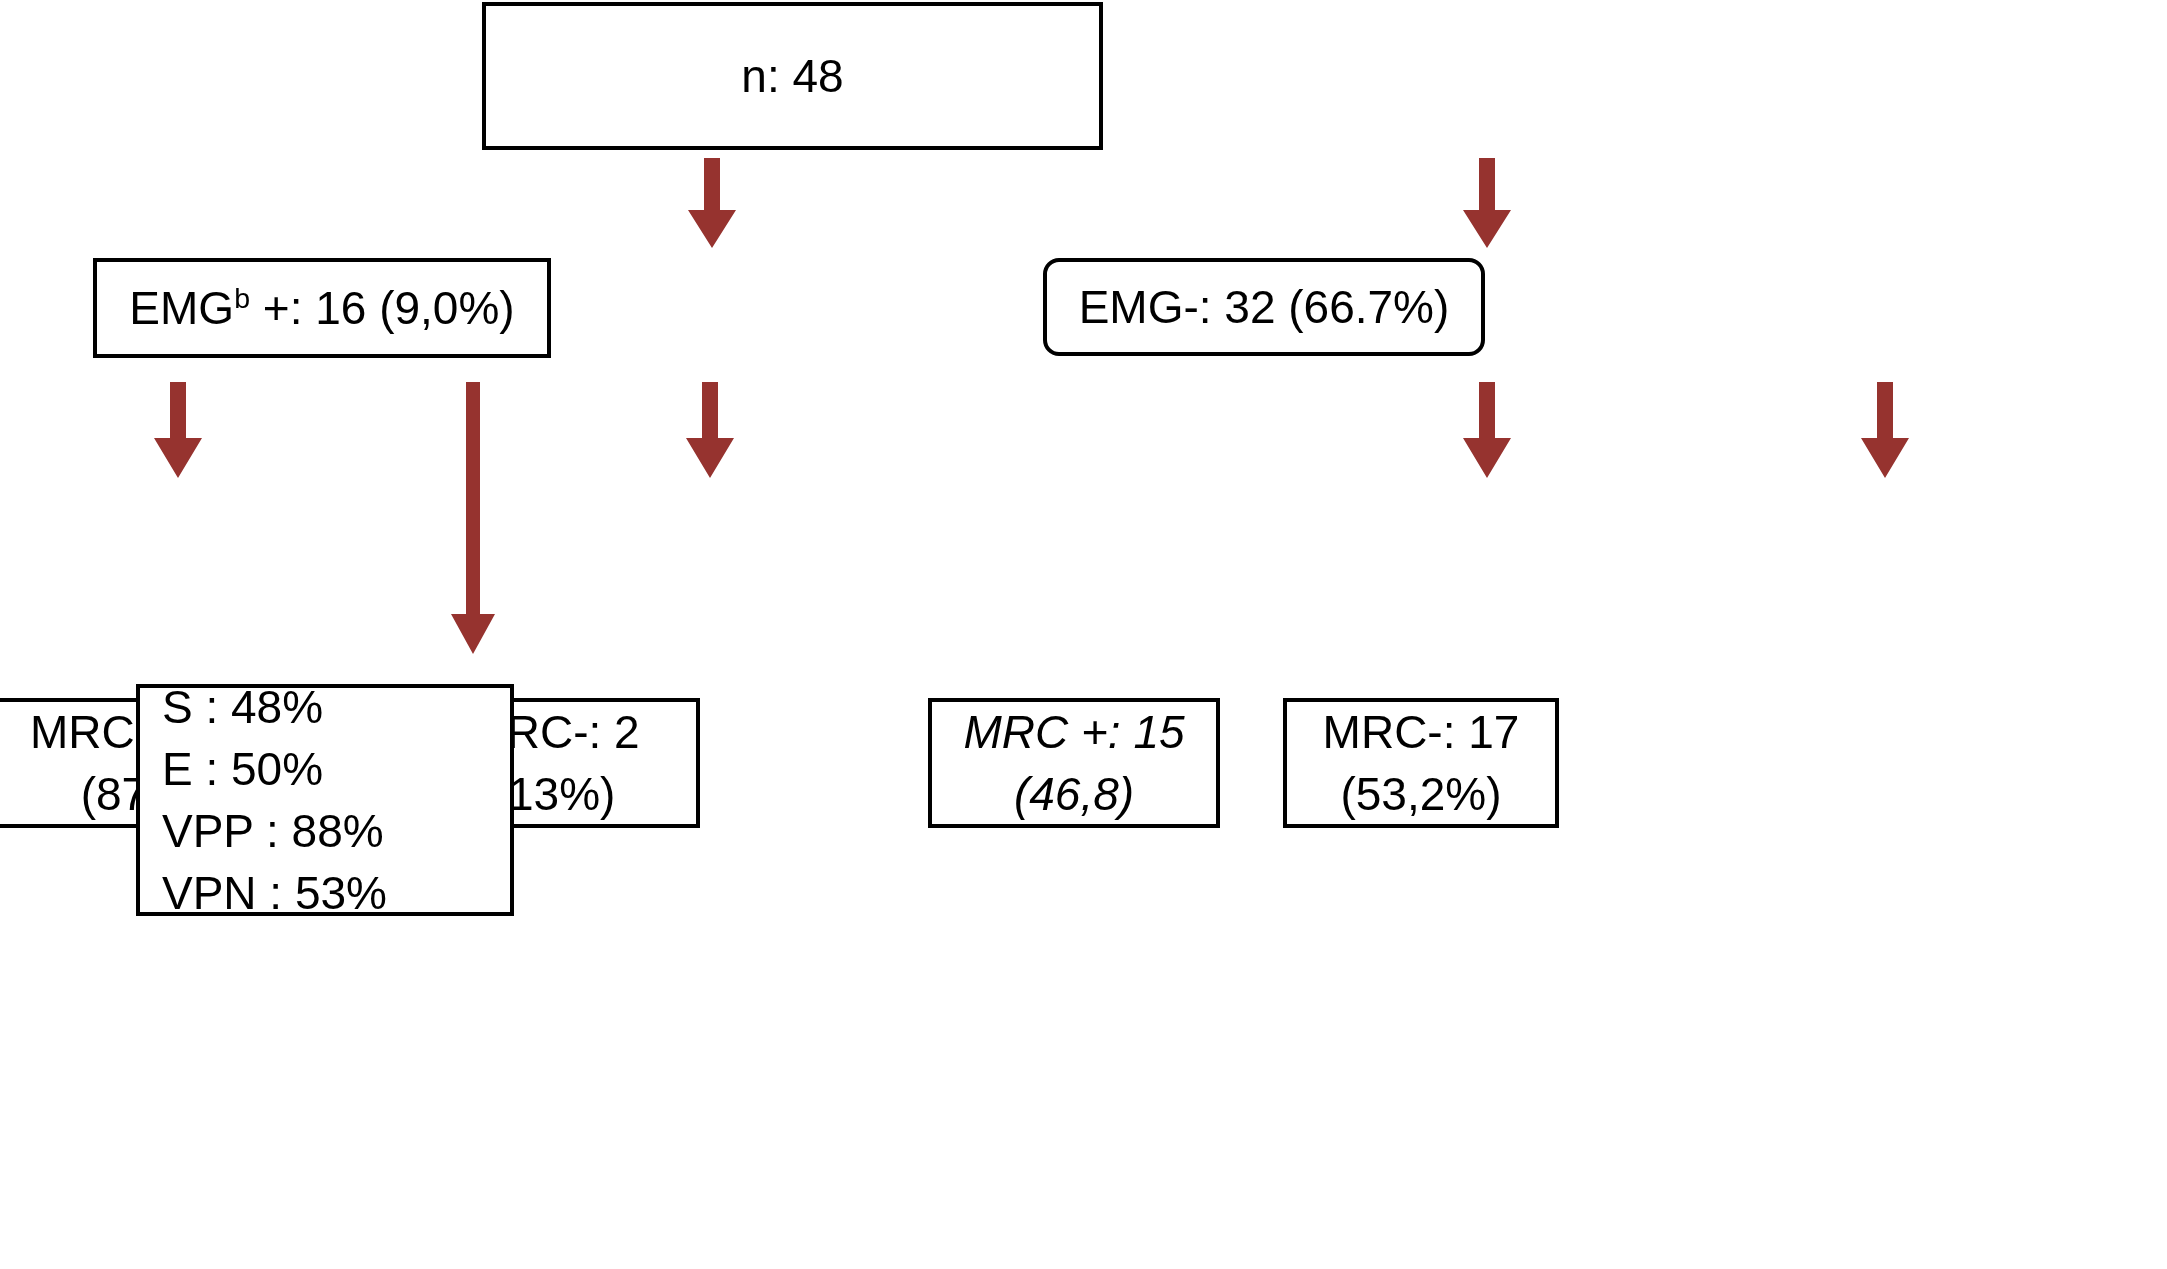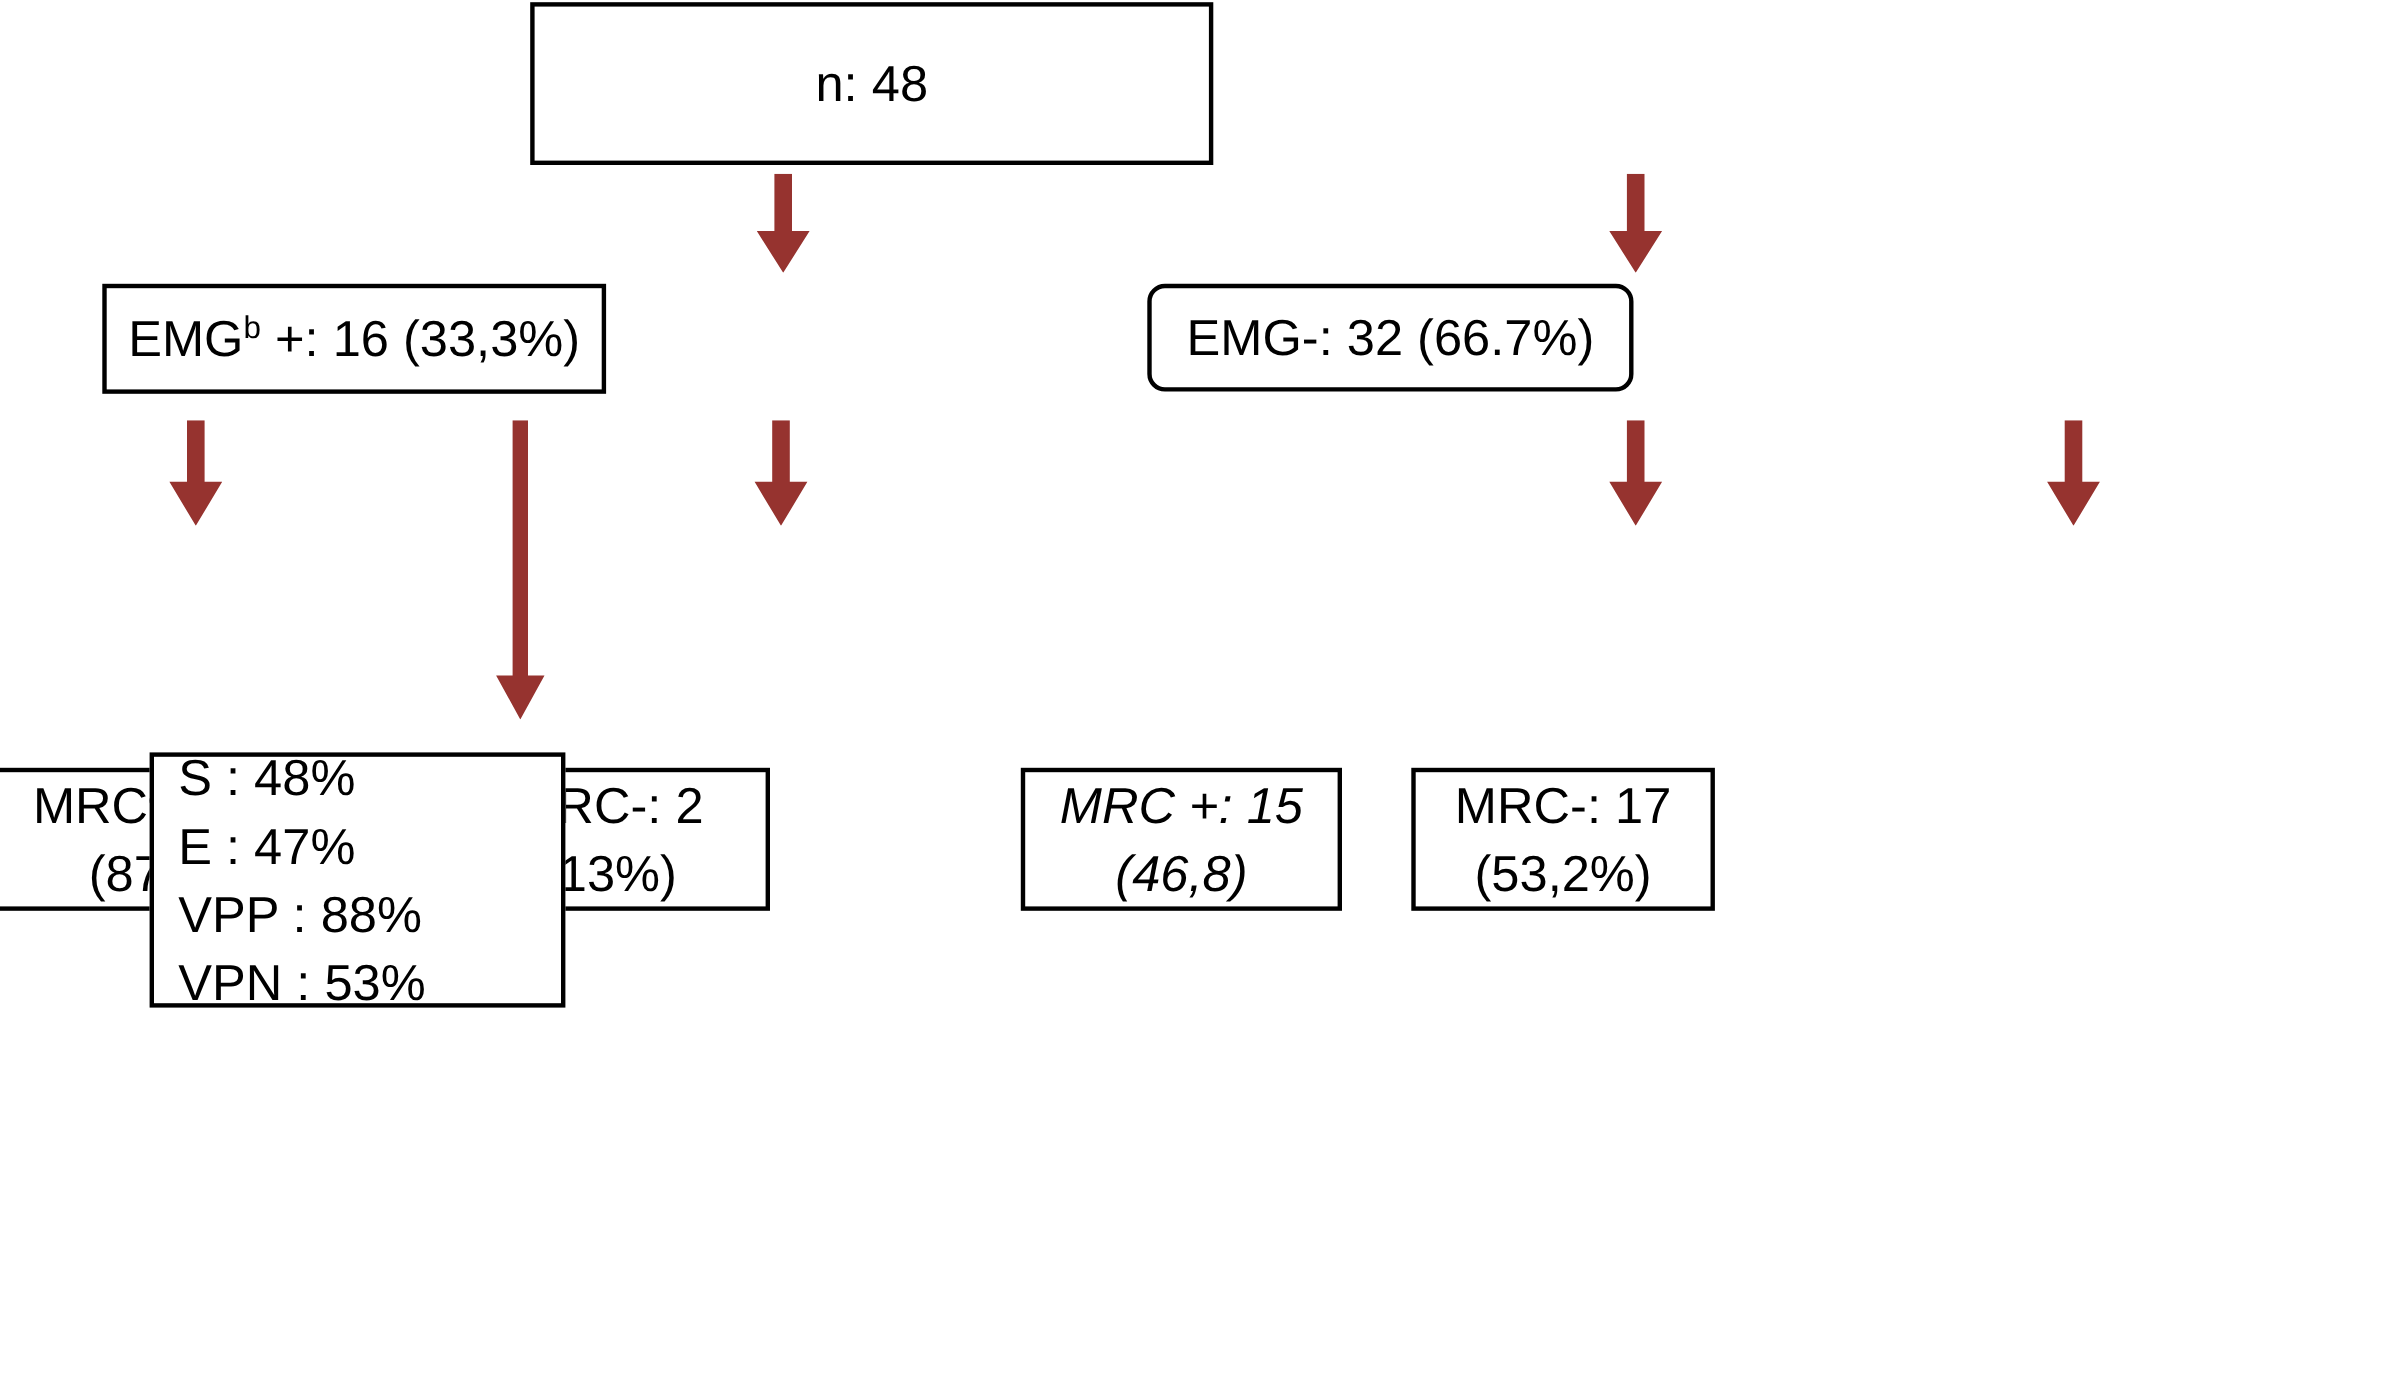--- a/index.html
+++ b/index.html
@@ -47,21 +47,21 @@
 </head>
 <body>
 
 <div id="canvas">
 
   <div class="node" id="node-total" style="border-color: rgb(0, 0, 0);">
     <span class="line">n: 48</span>
   </div>
 
   <div class="node" id="node-emg-pos" style="border-color: rgb(0, 0, 0);">
-    <span class="line"><span>EMG</span><sup>b</sup><span> +: 16 (33,3%)</span></span>
+    <span class="line"><span>EMG</span><sup>b</sup><span> +: 16 (9,0%)</span></span>
   </div>
 
   <div class="node" id="node-emg-neg" style="border-color: rgb(0, 0, 0);">
     <span class="line">EMG-: 32 (66.7%)</span>
   </div>
 
   <div class="node" id="node-mrc-pos-emgpos" style="border-color: rgb(0, 0, 0);">
     <span class="line"><span>MRC</span><sup>a</sup><span>+: 14</span></span>
     <span class="line">(87%)</span>
   </div>
@@ -76,21 +76,21 @@
     <span class="line">(46,8)</span>
   </div>
 
   <div class="node" id="node-mrc-neg-emgneg" style="border-color: rgb(0, 0, 0);">
     <span class="line">MRC-: 17</span>
     <span class="line">(53,2%)</span>
   </div>
 
   <div class="node" id="node-stats" style="border-color: rgb(0, 0, 0);">
     <span class="line">S : 48%</span>
-    <span class="line">E : 47%</span>
+    <span class="line">E : 50%</span>
     <span class="line">VPP  : 88%</span>
     <span class="line">VPN  : 53%</span>
   </div>
 
   <div class="arrow" style="left:684px; top:158px;">
     <svg width="56" height="90" viewBox="0 0 56 90">
       <path d="M20 0 H36 V52 H52 L28 90 L4 52 H20 Z" fill="#96332F"></path>
     </svg>
   </div>
 

